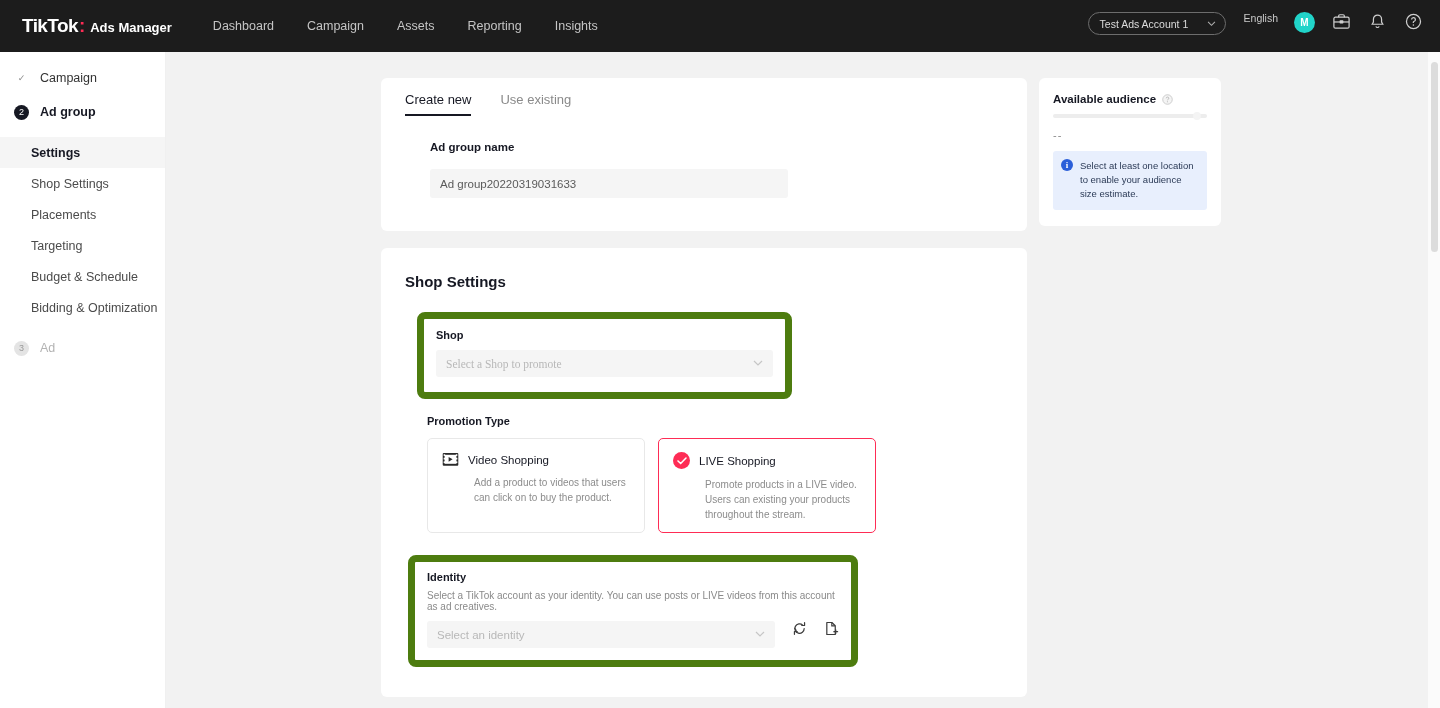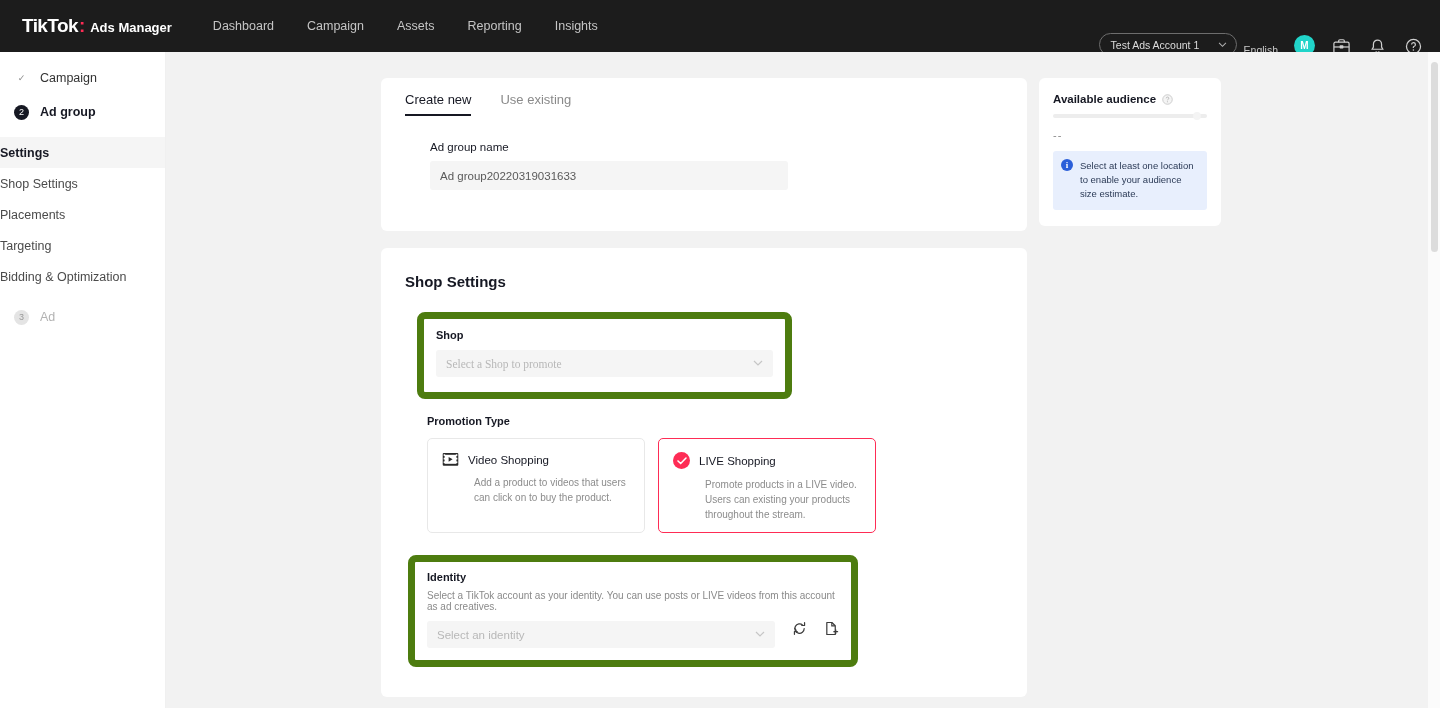--- a/index.html
+++ b/index.html
@@ -24,31 +24,31 @@
   }
   .logo-colon { color: #fe2c55; font-size: 19px; font-weight: bold; margin-left: 1px; }
   .logo-ads { color: #fff; font-size: 13px; font-weight: bold; margin-left: 5px; }
 
   .nav { display: flex; align-items: center; margin-left: 41px; gap: 33px; }
   .nav-item {
     color: #c5c5c5; font-size: 12.5px; cursor: pointer; white-space: nowrap; text-align: center;
   }
 
   .top-right {
-    position: absolute; right: 17px; top: 4px; height: 52px;
-    display: flex; align-items: flex-end; gap: 0;
+    position: absolute; right: 17px; top: 12px; height: 52px;
+    display: flex; align-items: flex-start; gap: 0;
   }
   .acct-pill {
     border: 1px solid #6d6d6d; border-radius: 14px;
     height: 23px; width: 138px;
     display: flex; align-items: center; justify-content: space-between;
     padding: 0 9px 0 11px; cursor: pointer;
   }
   .acct-pill span { color: #dcdcdc; font-size: 10.5px; white-space: nowrap; }
-  .lang { color: #c9c9c9; font-size: 10.5px; margin-left: 7px; cursor: pointer; }
+  .lang { color: #c9c9c9; font-size: 10.5px; margin-left: 18px; cursor: pointer; }
   .avatar {
     width: 21px; height: 21px; border-radius: 50%;
     background: #21d4c9; color: #fff; font-size: 10px; font-weight: bold;
     display: flex; align-items: center; justify-content: center;
     margin-left: 16px; cursor: pointer;
   }
   .ticon { margin-left: 17px; cursor: pointer; display: flex; align-items: center; }
 
   
   .layout { display: flex; height: 656px; }
@@ -68,21 +68,21 @@
   .step-badge.done { background: transparent; color: #8a8a8a; }
   .step-badge.active { background: #161823; }
   .step-badge.todo { background: #e4e4e4; color: #9a9a9a; }
   .step-label { font-size: 12.5px; margin-left: 11px; }
   .step-label.done { color: #333; }
   .step-label.active { color: #161823; font-weight: bold; }
   .step-label.todo { color: #b3b3b3; }
 
   .sub-item {
     height: 31px; display: flex; align-items: center;
-    font-size: 12.5px; color: #4b4b4b; cursor: pointer;
+    padding-left: 31px; font-size: 12.5px; color: #4b4b4b; cursor: pointer;
   }
   .sub-item.sel { background: #f5f5f5; color: #161823; font-weight: bold; }
 
   
   .main {
     flex: 1; position: relative; overflow: hidden;
     background: #f2f2f2;
   }
   .content { padding: 26px 0 0 0; }
 
@@ -98,22 +98,22 @@
   .tab {
     font-size: 13px; color: #8a8a8a; padding-bottom: 9px; cursor: pointer;
     position: relative;
   }
   .tab.active { color: #161823; }
   .tab.active::after {
     content: ""; position: absolute; left: 0; right: 0; bottom: 0;
     height: 2px; background: #161823;
   }
   .field-label {
-    font-size: 11.5px; color: #161823; font-weight: normal;
-    margin: 25px 0 8px 25px;
+    font-size: 11.5px; color: #161823; font-weight: bold;
+    margin: 25px 0 16px 25px;
   }
   .text-input {
     height: 29px; background: #f5f5f5; border-radius: 3px;
     margin-left: 25px; width: 358px;
     display: flex; align-items: center; padding: 0 10px;
     font-size: 11.5px; color: #5a5a5a;
   }
 
   
   .card-shop { margin-top: 17px; padding: 25px 24px 30px 24px; }
@@ -273,20 +273,21 @@
       <div class="step-badge active">2</div>
       <div class="step-label active">Ad group</div>
     </div>
 
     <div style="height:8px"></div>
 
     <div class="sub-item sel">Settings</div>
     <div class="sub-item">Shop Settings</div>
     <div class="sub-item">Placements</div>
     <div class="sub-item">Targeting</div>
+    <div class="sub-item">Budget &amp; Schedule</div>
     <div class="sub-item">Bidding &amp; Optimization</div>
 
     <div style="height:8px"></div>
 
     <div class="step-row">
       <div class="step-badge todo">3</div>
       <div class="step-label todo">Ad</div>
     </div>
   </div>
 

